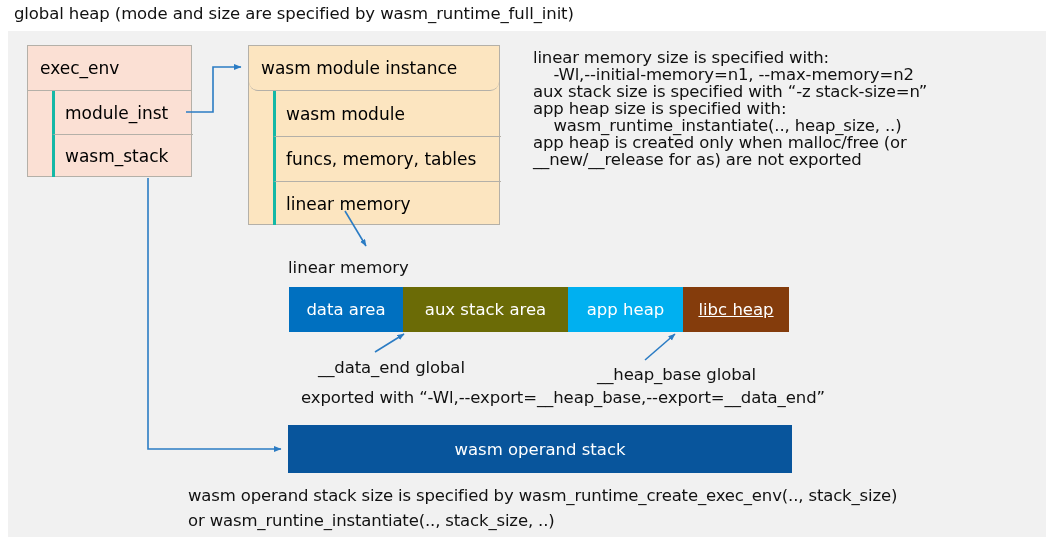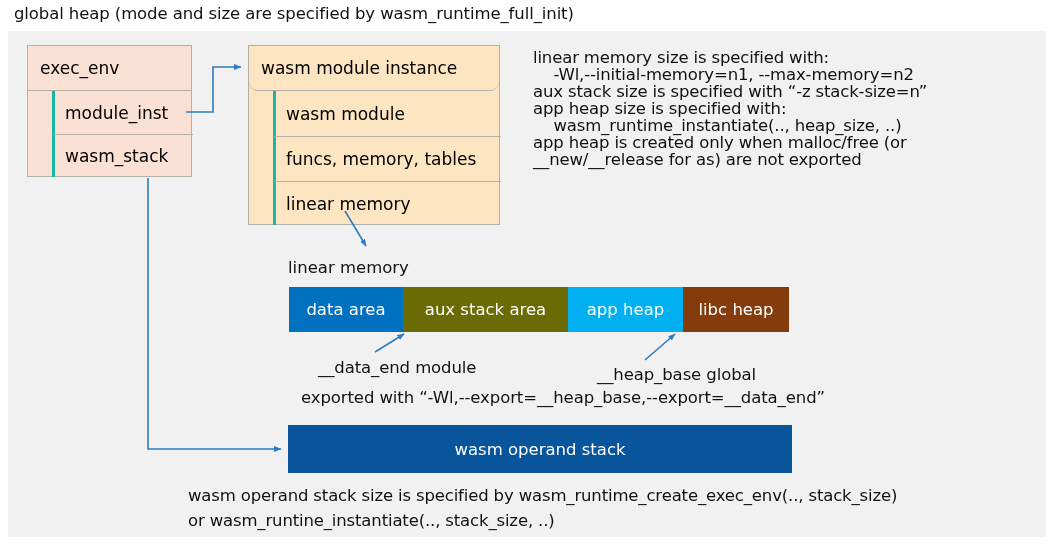--- a/index.html
+++ b/index.html
@@ -190,24 +190,24 @@
 app heap size is specified with:
     wasm_runtime_instantiate(.., heap_size, ..)
 app heap is created only when malloc/free (or
 __new/__release for as) are not exported</div>
 
   <div class="lm-label">linear memory</div>
   <div class="membar" id="membar">
       <div class="memseg" style="width: 114px; background: rgb(0, 112, 192); color: rgb(255, 255, 255);">data area</div>
       <div class="memseg" style="width: 165px; background: rgb(107, 107, 6); color: rgb(255, 255, 255);">aux stack area</div>
       <div class="memseg" style="width: 115px; background: rgb(0, 176, 240); color: rgb(255, 255, 255);">app heap</div>
-      <div class="memseg" style="width: 106px; background: rgb(132, 60, 12); color: rgb(255, 255, 255);">libc heap</div>
+      <div class="memseg" style="width: 106px; background: rgb(132, 60, 12); color: rgb(255, 255, 255); text-decoration: underline;">libc heap</div>
     </div>
 
-  <div class="ann" id="ann-data-end">__data_end module</div>
+  <div class="ann" id="ann-data-end">__data_end global</div>
   <div class="ann" id="ann-heap-base">__heap_base global</div>
   <div class="ann" id="ann-exported">exported with “-Wl,--export=__heap_base,--export=__data_end”</div>
 
   <div id="opstack">wasm operand stack</div>
   <div class="bottom-block">wasm operand stack size is specified by wasm_runtime_create_exec_env(.., stack_size)
 or wasm_runtine_instantiate(.., stack_size, ..)</div>
 
   <svg class="overlay" viewBox="0 0 1054 547">
     <defs>
       <marker id="arrow" markerWidth="9" markerHeight="9" refX="7.5" refY="3.2" orient="auto" markerUnits="userSpaceOnUse">

